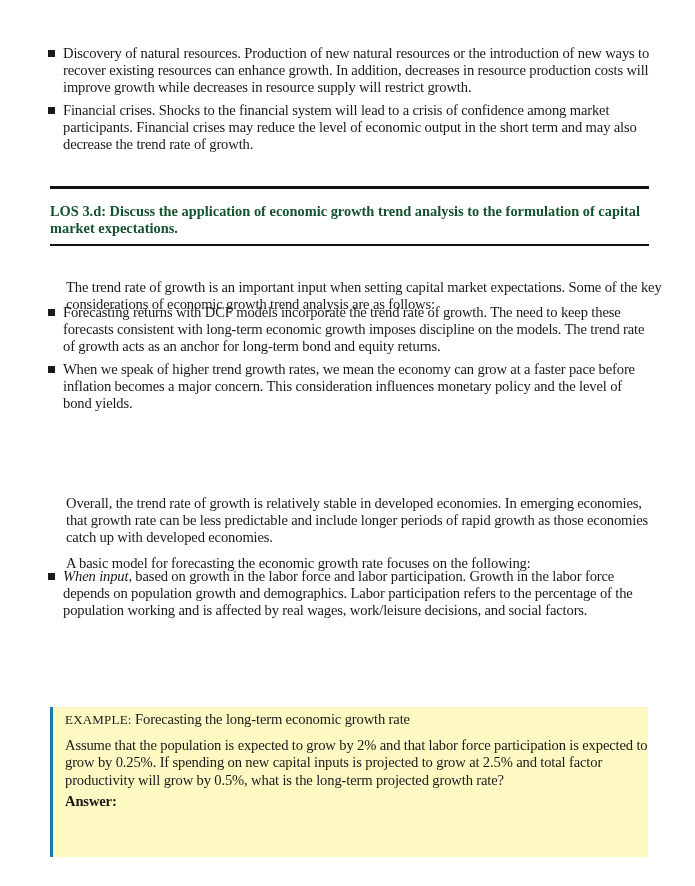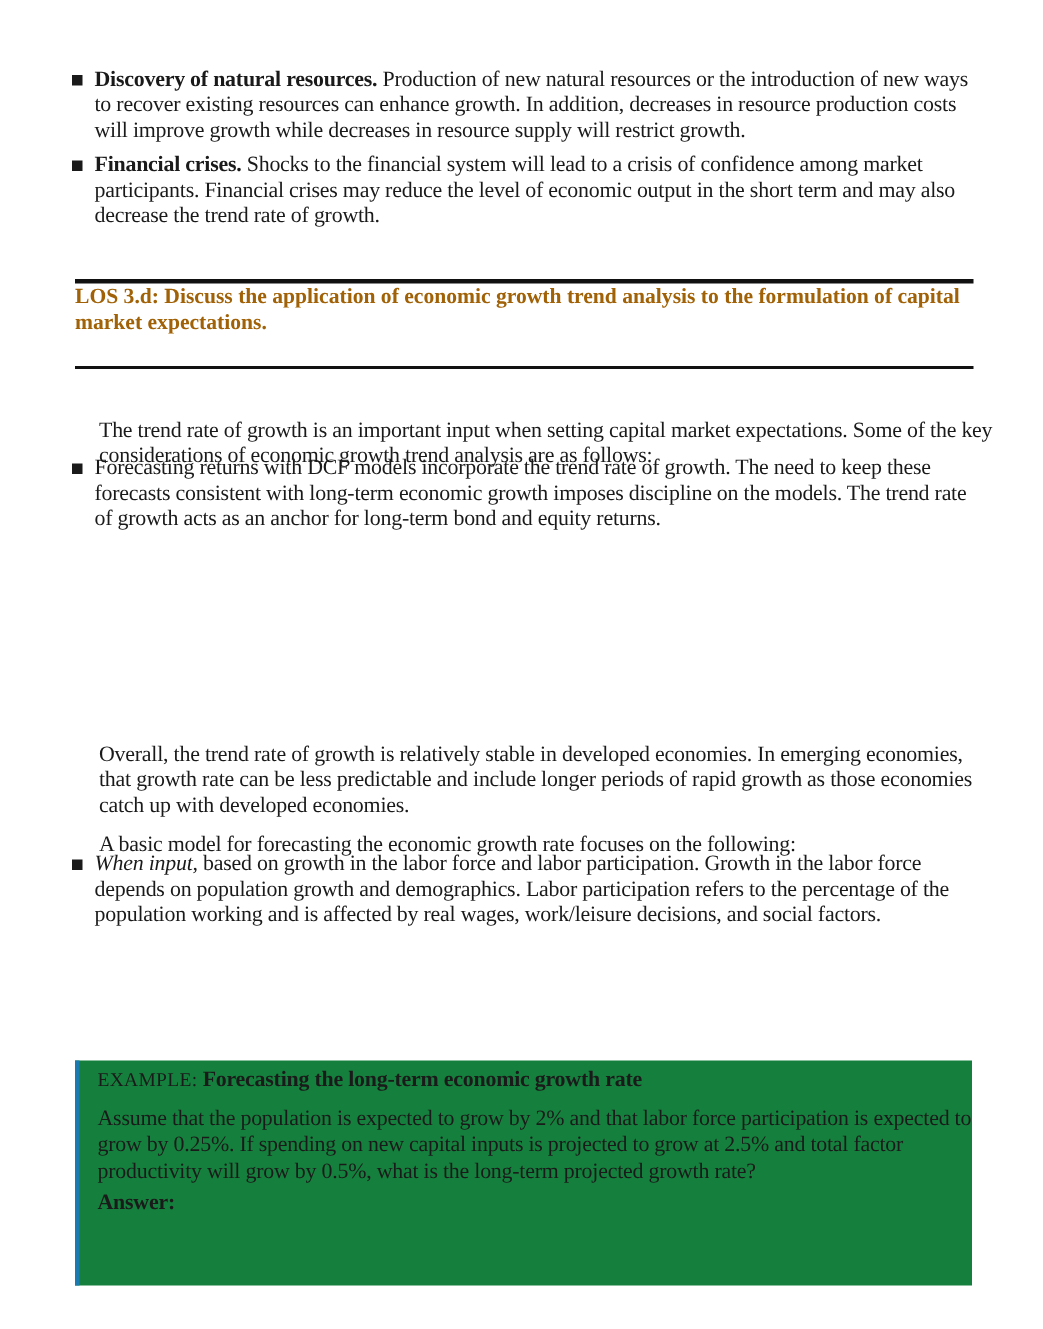--- a/index.html
+++ b/index.html
@@ -6,27 +6,27 @@
   body {
     width: 695px; height: 886px; position: relative; overflow: hidden;
     font-family: "DejaVu Serif", "Liberation Serif", serif;
     color: #1a1a1a;
   }
   .page { position: absolute; left: 0; top: 0; width: 695px; }
   .txt { font-family: "Liberation Serif", "DejaVu Serif", serif; font-size: 14.6px; line-height: 17.2px; letter-spacing: -0.15px; }
   .bullets { position: absolute; left: 47px; width: 605px; margin: 0; padding: 0; list-style: none; }
   .bullets li { position: relative; padding-left: 16px; margin-bottom: 5px; }
   .bullets li .sq { position: absolute; left: 1px; top: 5px; width: 7px; height: 7px; background: #1a1a1a; }
-  .bold { font-weight: bold; }
+  .bold { font-weight: normal; }
   .ital { font-style: italic; }
   .rule-thick { position: absolute; left: 50px; width: 599px; height: 2.5px; background: #111; }
   .rule-thin { position: absolute; left: 50px; width: 599px; height: 1.5px; background: #111; }
-  .los { position: absolute; left: 50px; top: 190px; width: 600px; color: #a16207; font-weight: bold; font-family: "Liberation Serif", "DejaVu Serif", serif; font-size: 14.4px; line-height: 17.2px; }
+  .los { position: absolute; left: 50px; top: 203px; width: 600px; color: #14532d; font-weight: bold; font-family: "Liberation Serif", "DejaVu Serif", serif; font-size: 14.4px; line-height: 17.2px; }
   .para { position: absolute; left: 50px; width: 600px; margin: 16px; }
-  .example { position: absolute; left: 50px; top: 707px; width: 598px; height: 150px; background: #15803d; border-left: 3px solid #1b7bb0; box-sizing: border-box; padding: 4px 0 0 12px; }
+  .example { position: absolute; left: 50px; top: 707px; width: 598px; height: 150px; background: #fef9c3; border-left: 3px solid #1b7bb0; box-sizing: border-box; padding: 4px 0 0 12px; }
   .ex-title { margin: 0 0 9px 0; }
   .ex-label { font-family: "Liberation Serif", serif; font-size: 13px; letter-spacing: 0.2px; }
   .ex-p { margin: 0 0 4px 0; }
   .ans { font-weight: bold; margin: 0 0 3px 0; }
 </style>
 </head>
 <body>
 
 <div class="page">
 
@@ -45,20 +45,24 @@
   <div class="los">LOS 3.d: Discuss the application of economic growth trend analysis to the formulation of capital market expectations.</div>
   <div class="rule-thin" style="top:244px;"></div>
 
   <p class="para txt" style="top:263px;">The trend rate of growth is an important input when setting capital market expectations. Some of the key considerations of economic growth trend analysis are as follows:</p>
 
   <ul class="bullets txt" style="top:304px;">
     <li>
       <span class="sq"></span>
       <span>Forecasting returns with DCF models incorporate the trend rate of growth. The need to keep these forecasts consistent with long-term economic growth imposes discipline on the models. The trend rate of growth acts as an anchor for long-term bond and equity returns.</span>
     </li>
+    <li>
+      <span class="sq"></span>
+      <span>When we speak of higher trend growth rates, we mean the economy can grow at a faster pace before inflation becomes a major concern. This consideration influences monetary policy and the level of bond yields.</span>
+    </li>
   </ul>
 
   <p class="para txt" style="top:479px;">Overall, the trend rate of growth is relatively stable in developed economies. In emerging economies, that growth rate can be less predictable and include longer periods of rapid growth as those economies catch up with developed economies.</p>
 
   <p class="para txt" style="top:539px;">A basic model for forecasting the economic growth rate focuses on the following:</p>
 
   <ul class="bullets txt" style="top:568px;">
     <li>
       <span class="sq"></span>
       <span class="ital">When input,</span><span> based on growth in the labor force and labor participation. Growth in the labor force depends on population growth and demographics. Labor participation refers to the percentage of the population working and is affected by real wages, work/leisure decisions, and social factors.</span>

